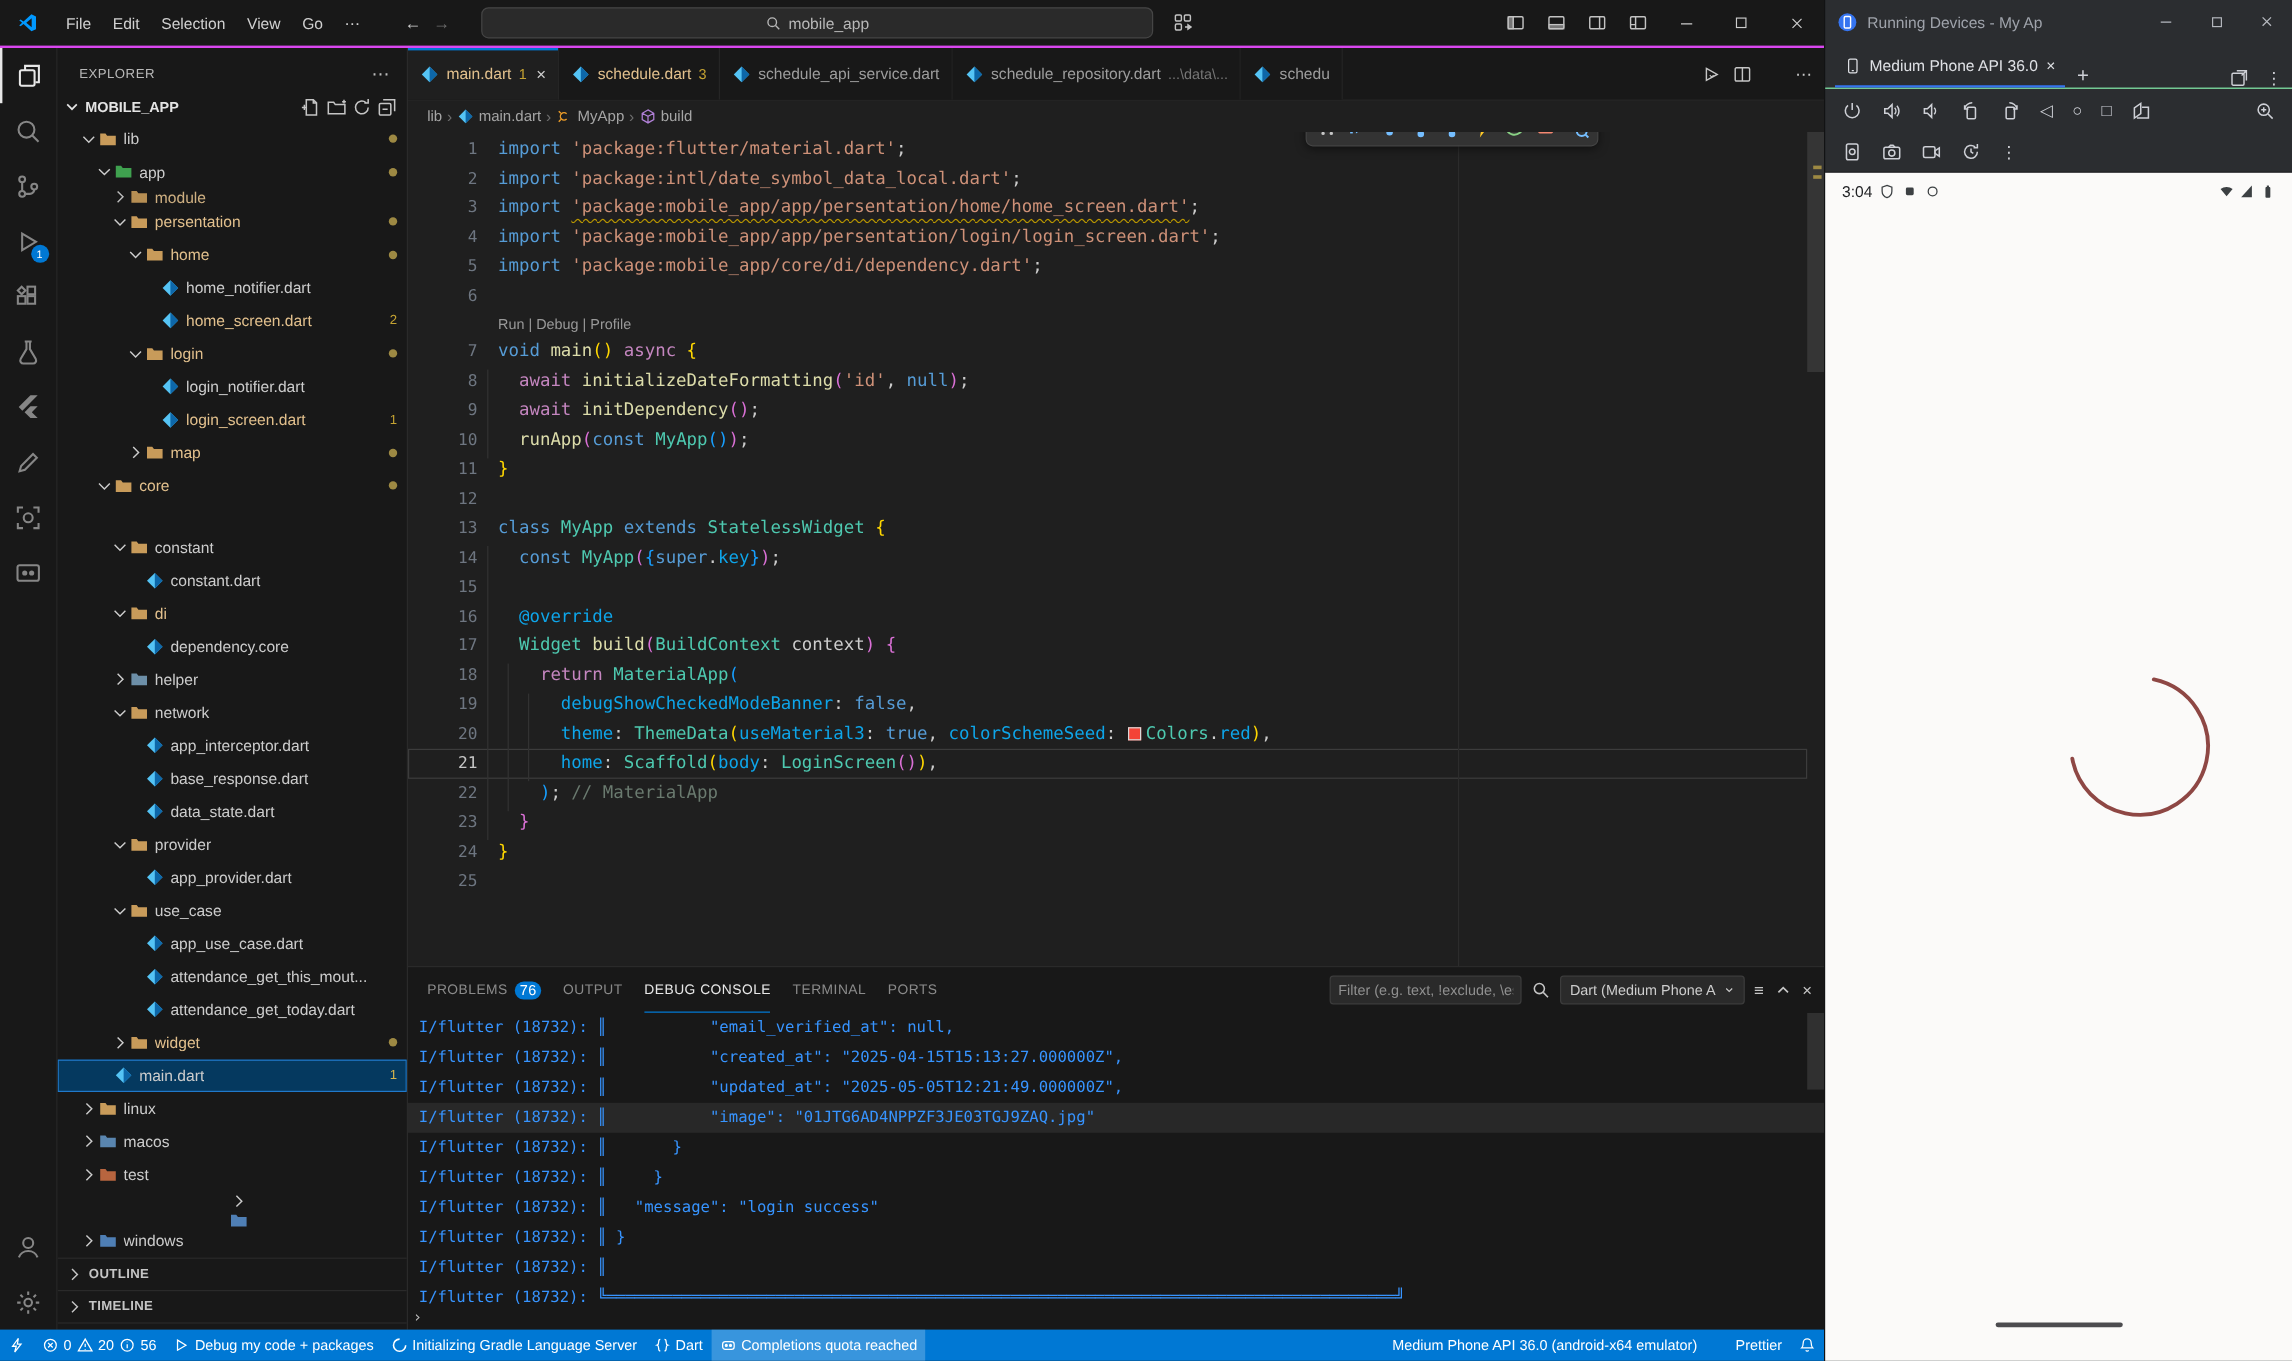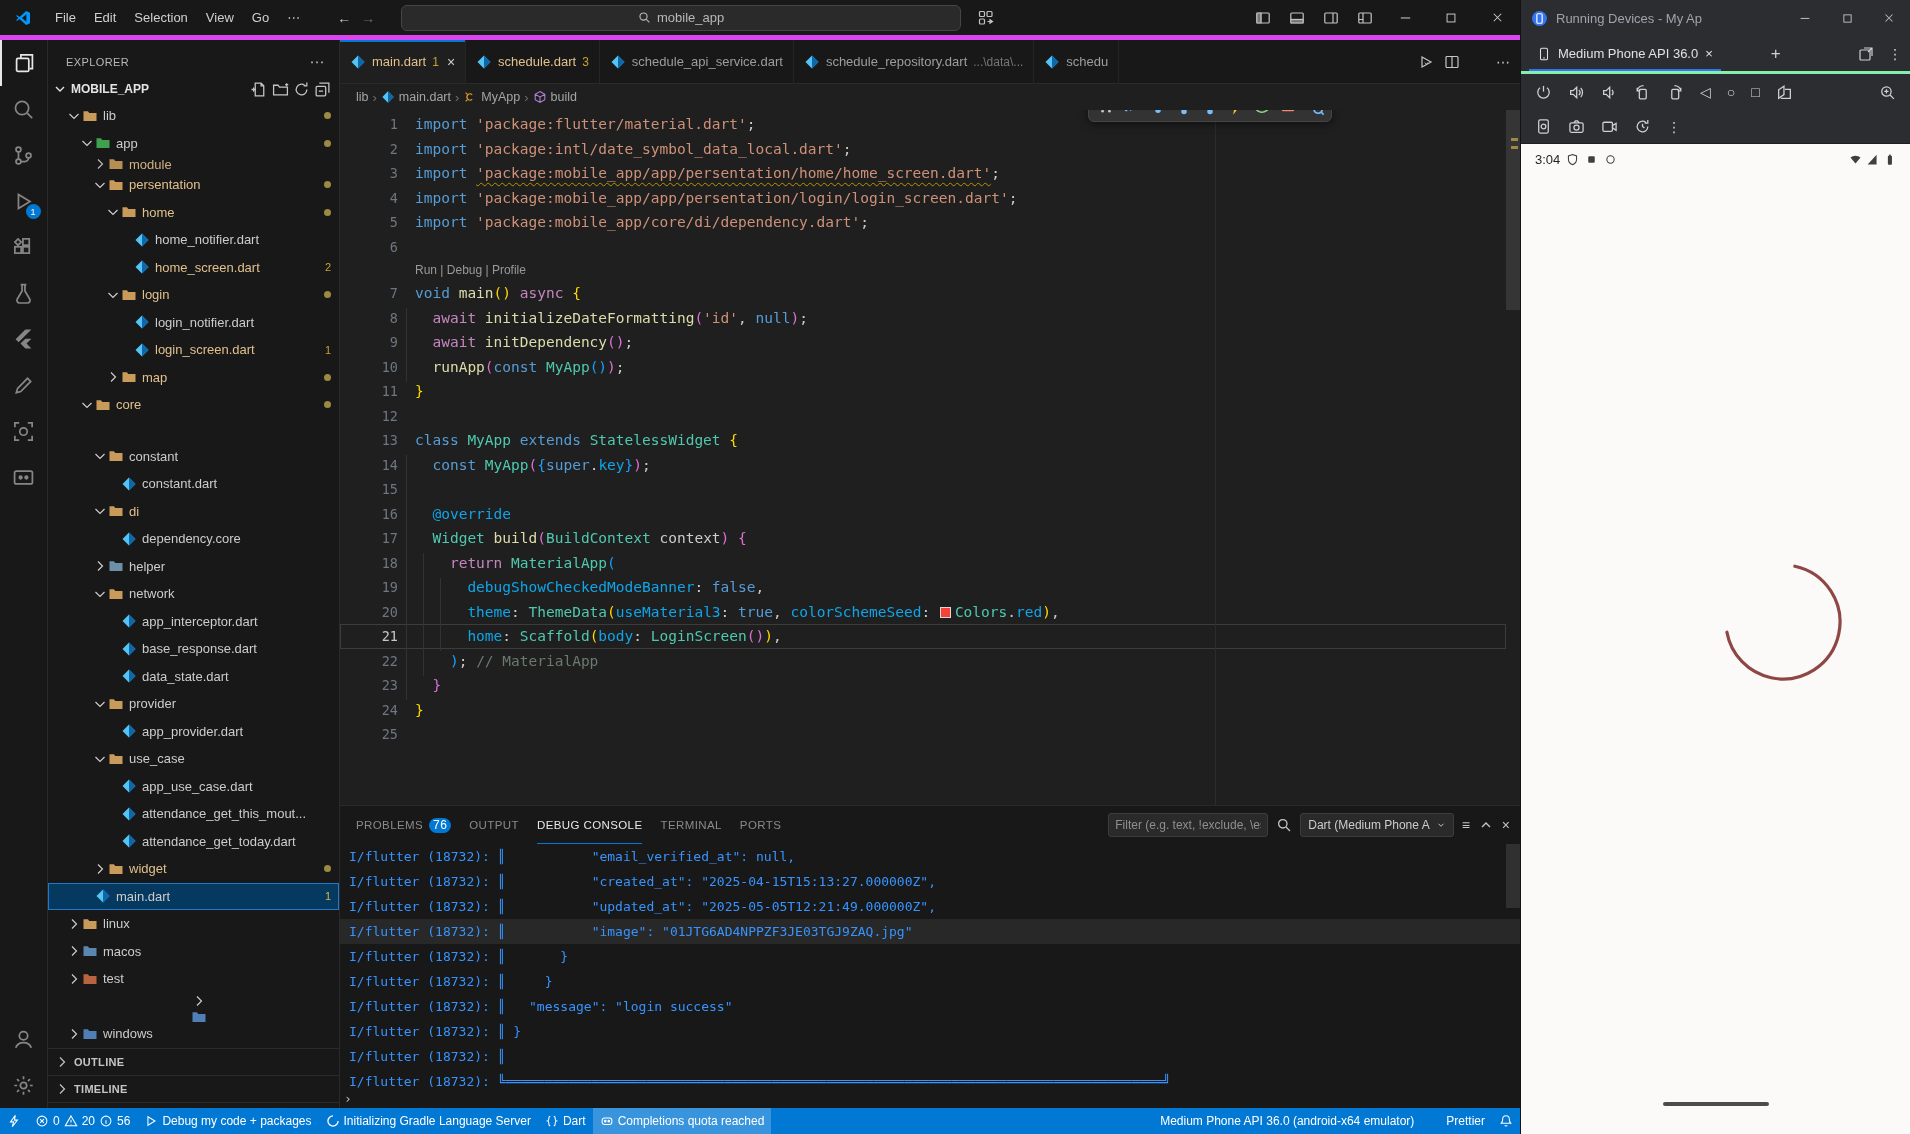--- a/index.html
+++ b/index.html
@@ -6,21 +6,21 @@
   html,body { width:1910px; height:1134px; overflow:hidden; background:#1f1f1f;
               font-family:"Liberation Sans", sans-serif; }
   .ic { display:inline-flex; width:16px; height:16px; align-items:center; justify-content:center; flex:none; }
   .ic svg { width:100%; height:100%; }
   .tic { display:inline-flex; align-items:center; justify-content:center; flex:none; font-size:14px; }
 
   
   #app { position:absolute; left:0; top:0; width:1520px; height:1134px; background:#1f1f1f; }
 
   
-  #titlebar { height:40px; background:#181818; border-bottom:5px solid #d946ef; display:flex; align-items:center; color:#cccccc; }
+  #titlebar { height:40px; background:#181818; border-bottom:2px solid #d946ef; display:flex; align-items:center; color:#cccccc; }
   #titlebar .logo { width:46px; display:flex; justify-content:center; }
   .menu-item { font-size:13px; padding:4px 9px; border-radius:5px; color:#d0d0d0; }
   .navarrows { display:flex; gap:10px; margin-left:28px; color:#cfcfcf; }
   .navarrows .dim { color:#6d6d6d; }
   #searchbox { width:560px; height:26px; background:#2a2a2a; border:1px solid #454545; border-radius:6px;
                display:flex; align-items:center; justify-content:center; gap:6px; color:#b8b8b8;
                font-size:13px; margin-left:26px; }
   #titlebar .right { margin-left:auto; display:flex; align-items:center; height:100%; }
   .tb-ic { width:34px; height:28px; display:flex; align-items:center; justify-content:center; color:#c3c3c3; }
   .winbtn { width:46px; height:40px; display:flex; align-items:center; justify-content:center; color:#cccccc; }
@@ -127,21 +127,21 @@
   .sb-item { display:flex; align-items:center; gap:4px; padding:0 7px; height:100%; }
   .sb-item .ic { width:14px; height:14px; }
   .sb-item.hl { background:rgba(255,255,255,.22); }
   #sbright { margin-left:auto; display:flex; height:100%; }
 
   
   #emu { position:absolute; left:1520px; top:0; width:390px; height:1134px; background:#2b2d30; border-left:1px solid #121314; }
   #emutitle { height:36px; display:flex; align-items:center; padding-left:10px; color:#9fa3ab; font-size:13px; gap:8px; }
   #emutitle .wctl { margin-left:auto; display:flex; }
   #emutitle .wbtn { width:42px; height:36px; display:flex; align-items:center; justify-content:center; color:#b6b9bf; }
-  #emutabs { height:38px; display:flex; align-items:center; border-bottom:3px solid #86efac; padding:0 8px; color:#dfe1e5;gap:40px; }
+  #emutabs { height:38px; display:flex; align-items:flex-end; border-bottom:1px solid #86efac; padding:0 8px; color:#dfe1e5; }
   .emutab { display:flex; align-items:center; gap:7px; font-size:13px; padding:0 8px; height:100%; box-shadow:inset 0 -2px 0 #3574f0; }
   .emuplus { margin-left:10px; color:#ced0d6; font-size:17px; }
   #emutabs .right { margin-left:auto; display:flex; gap:14px; color:#ced0d6; }
   .emutb { display:flex; align-items:center; gap:16px; padding:0 14px; color:#ced0d6; }
   #emutb1 { height:36px; }
   #emutb2 { height:34px; border-bottom:1px solid #1e1f22; }
   .emutb .ic { width:17px; height:17px; }
   .emutb .sp { flex:1; }
   #screen { position:absolute; left:0; right:0; top:144px; bottom:0; background:#fbfaf9; }
   #astatus { height:30px; display:flex; align-items:center; padding:0 14px; color:#1f2023; font-size:13px; gap:6px; }

